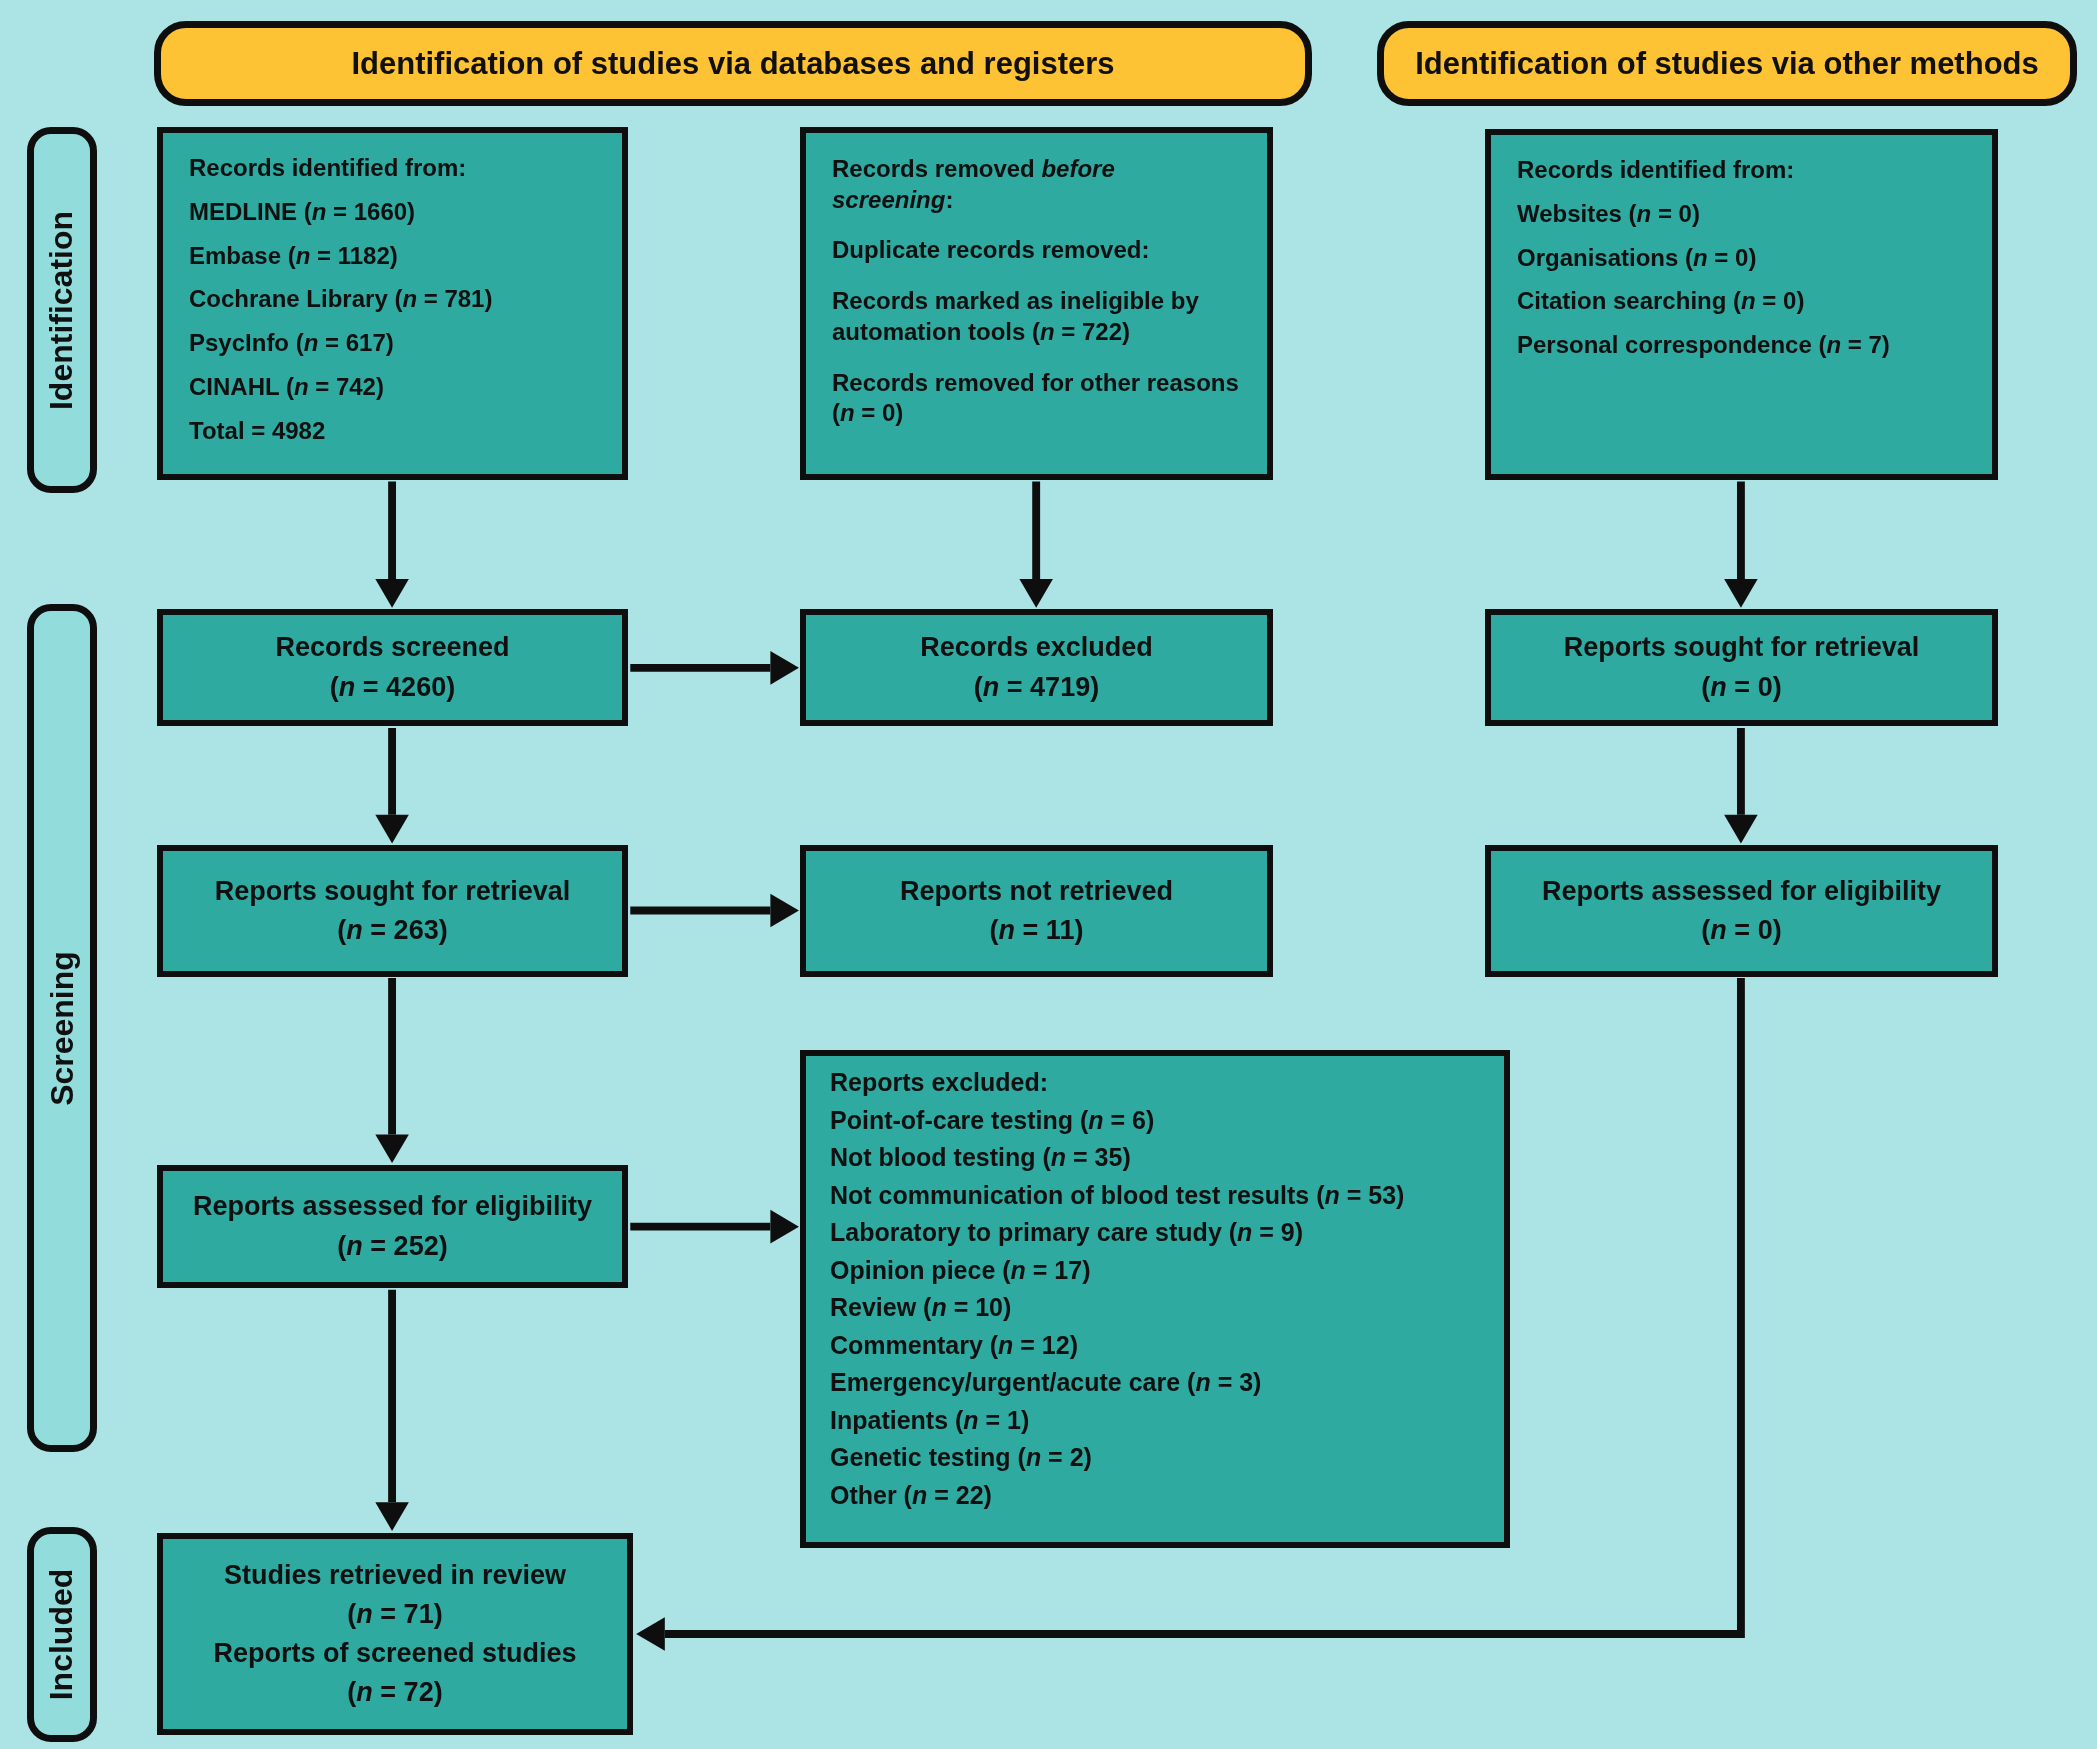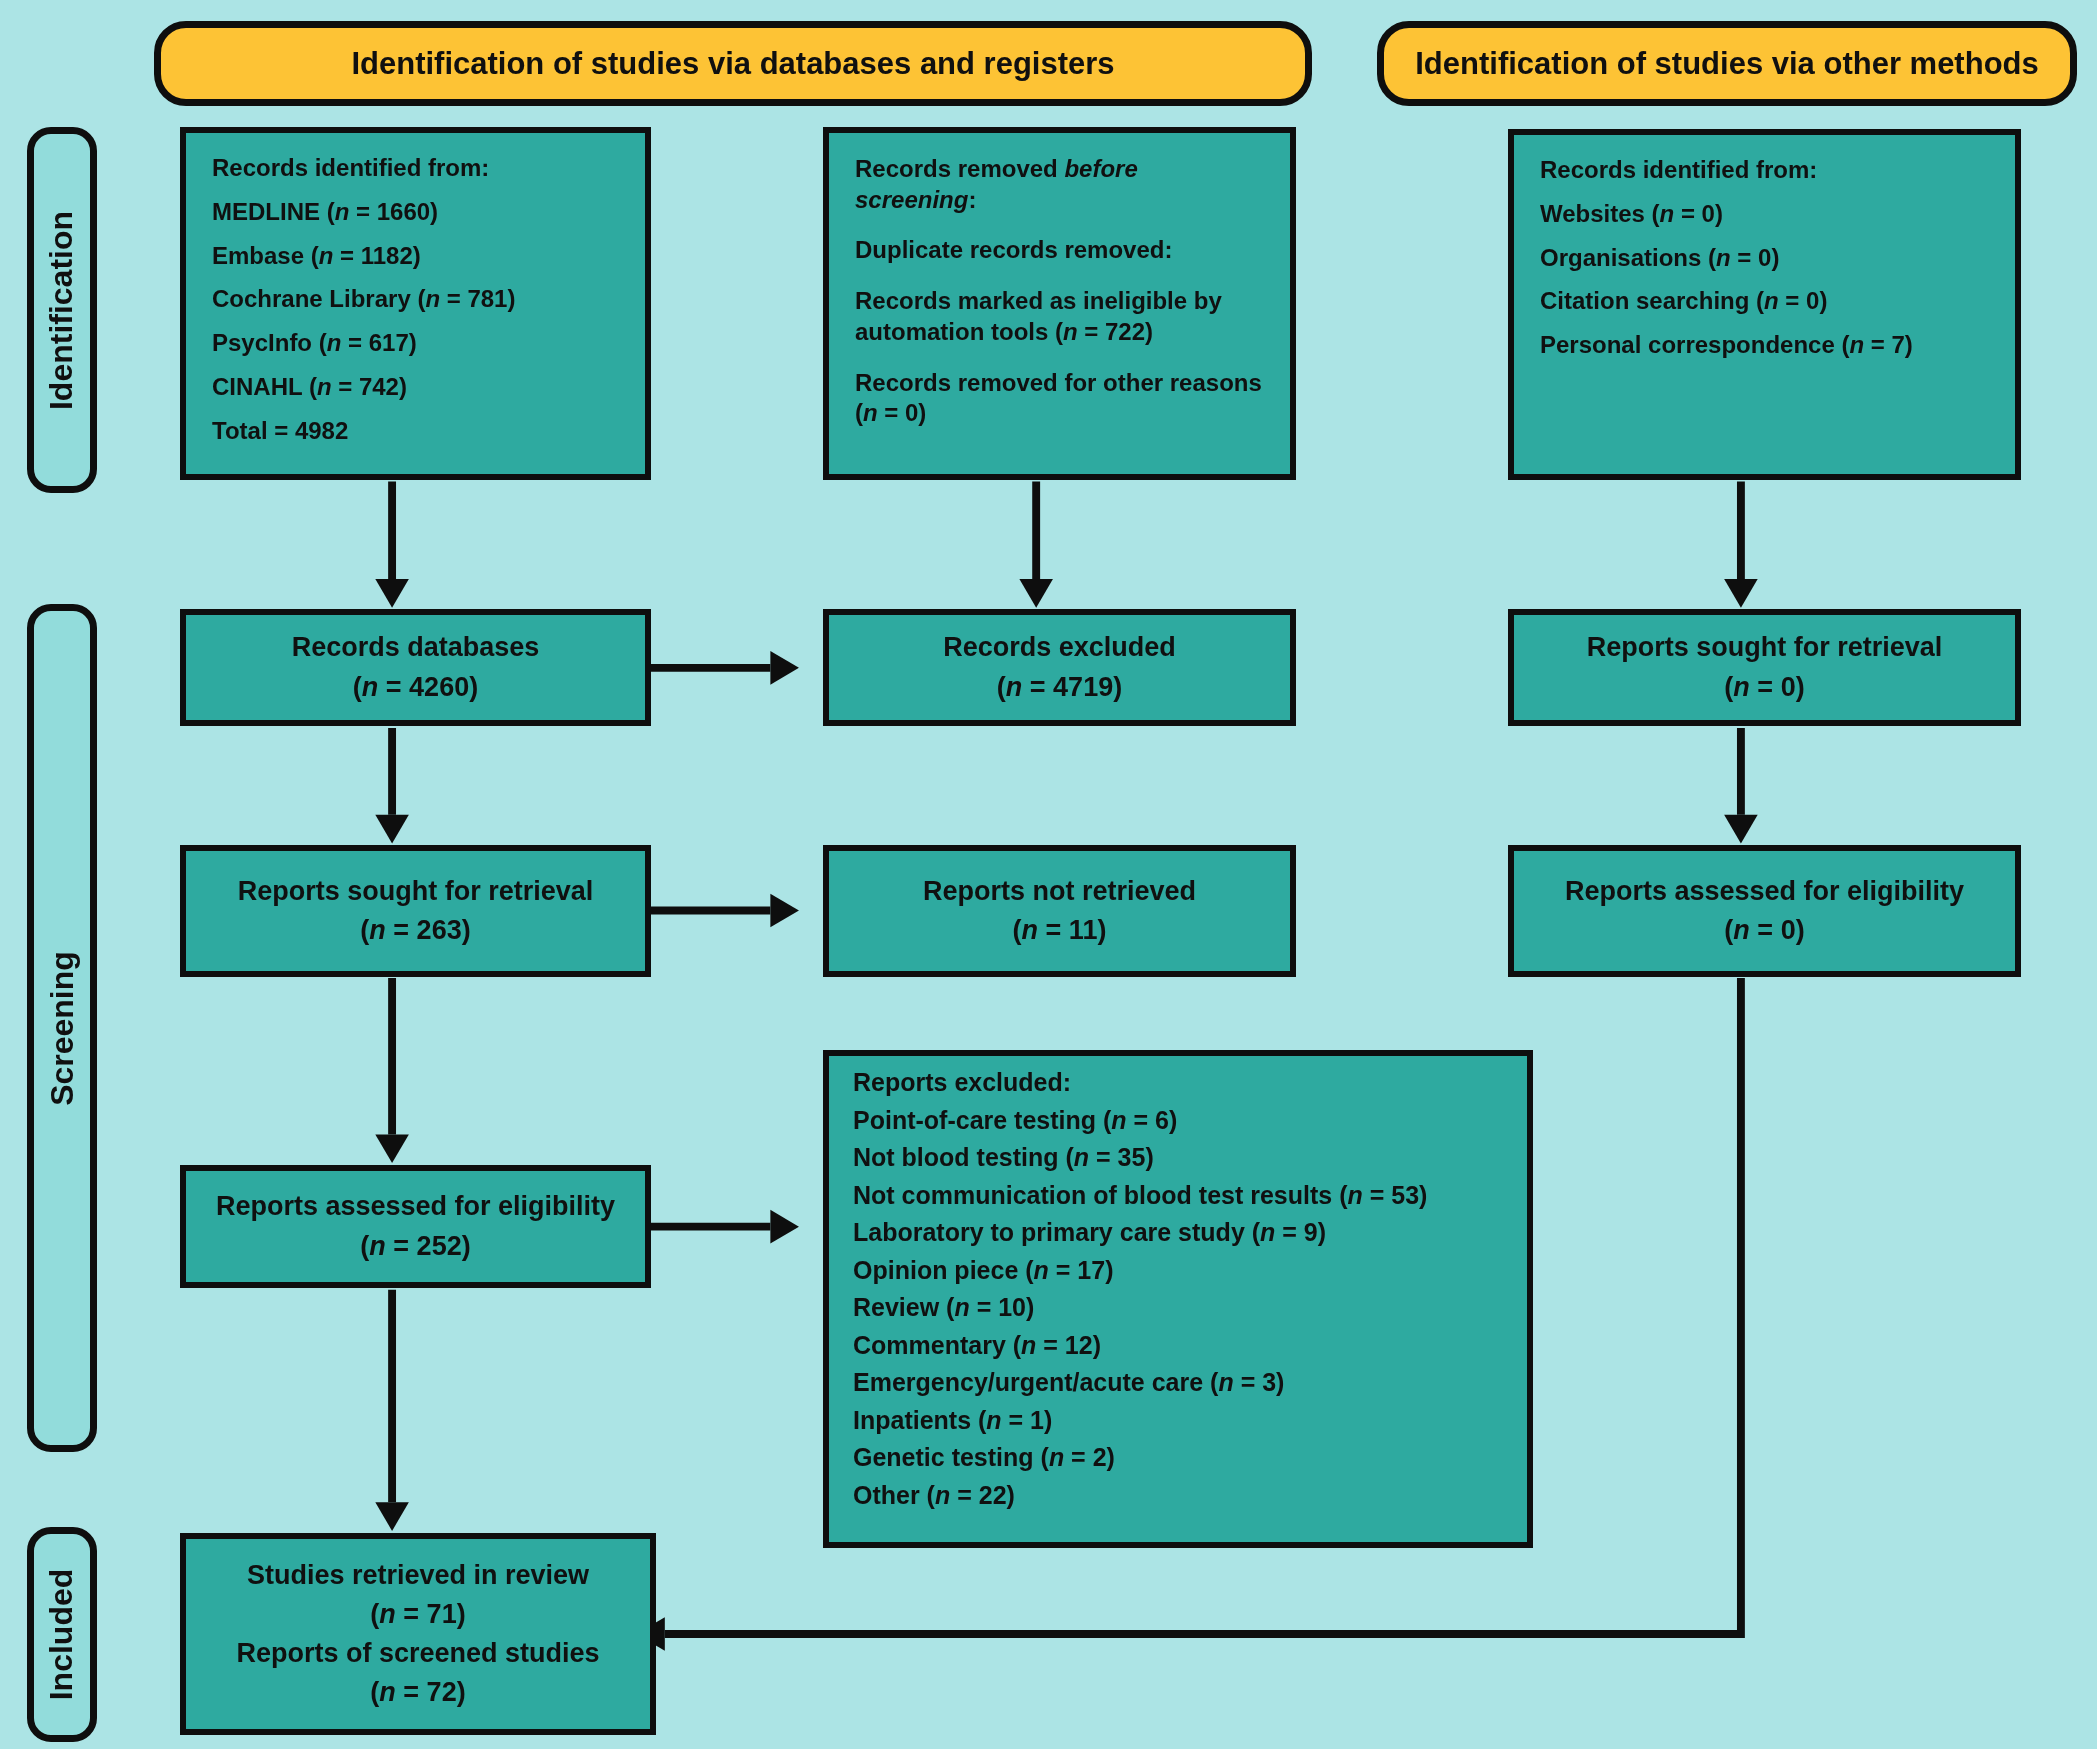--- a/index.html
+++ b/index.html
@@ -53,21 +53,20 @@
     white-space:nowrap;
     font-size:32px;font-weight:bold;
   }
   .box{
     position:absolute;
     background:var(--box);
     border:6.4px solid var(--border);
     box-sizing:border-box;
     font-weight:bold;
     z-index:2;
-    margin-left:23px;
   }
   .box.left{padding:21px 26px;}
   .box.left .line{font-size:24px;line-height:1.2;margin-bottom:15px;}
   .box.left.paras .line{margin-bottom:20px;line-height:1.28;}
   .box.center{
     display:flex;flex-direction:column;justify-content:center;align-items:center;
     text-align:center;padding:9px 12px;
   }
   .box.center .line{font-size:27px;line-height:1.45;}
   .box.reasons{padding:8px 24px;}
@@ -162,21 +161,21 @@
 
   <div class="box left" style="left:1485px;top:129px;width:513px;height:351px;">
       <div class="line">Records identified from:</div>
       <div class="line">Websites (<i>n</i>&nbsp;=&nbsp;0)</div>
       <div class="line">Organisations (<i>n</i>&nbsp;=&nbsp;0)</div>
       <div class="line">Citation searching (<i>n</i>&nbsp;=&nbsp;0)</div>
       <div class="line">Personal correspondence (<i>n</i>&nbsp;=&nbsp;7)</div>
     </div>
 
   <div class="box center" style="left:157px;top:609px;width:471px;height:117px;">
-      <div class="line">Records databases</div>
+      <div class="line">Records screened</div>
       <div class="line">(<i>n</i>&nbsp;=&nbsp;4260)</div>
     </div>
 
   <div class="box center" style="left:800px;top:609px;width:473px;height:117px;">
       <div class="line">Records excluded</div>
       <div class="line">(<i>n</i>&nbsp;=&nbsp;4719)</div>
     </div>
 
   <div class="box center" style="left:1485px;top:609px;width:513px;height:117px;">
       <div class="line">Reports sought for retrieval</div>

